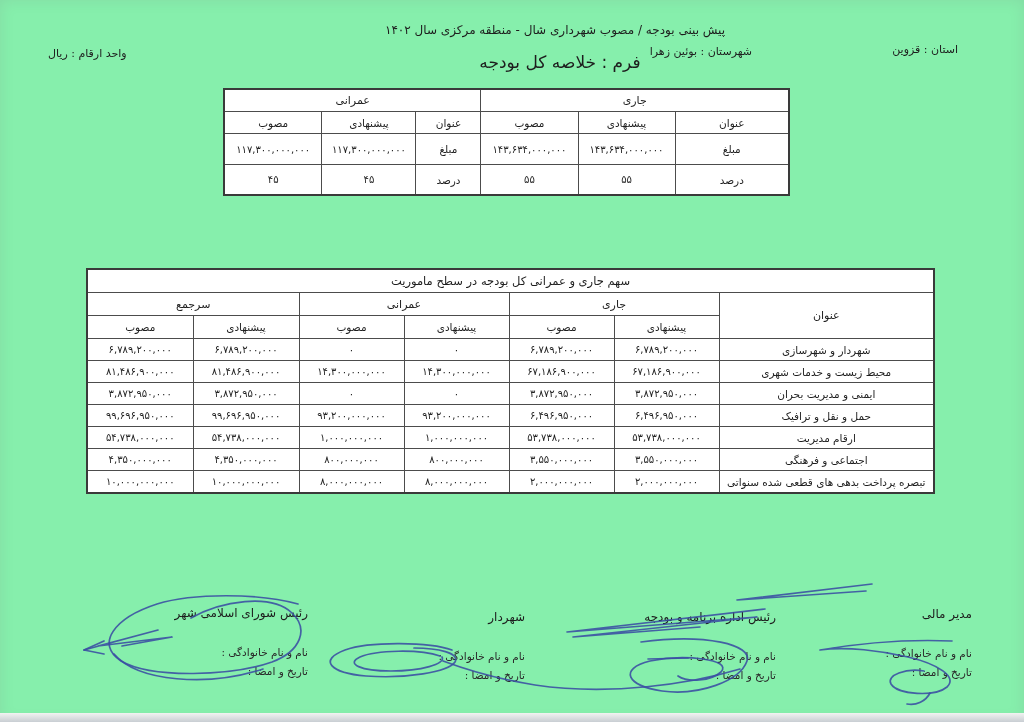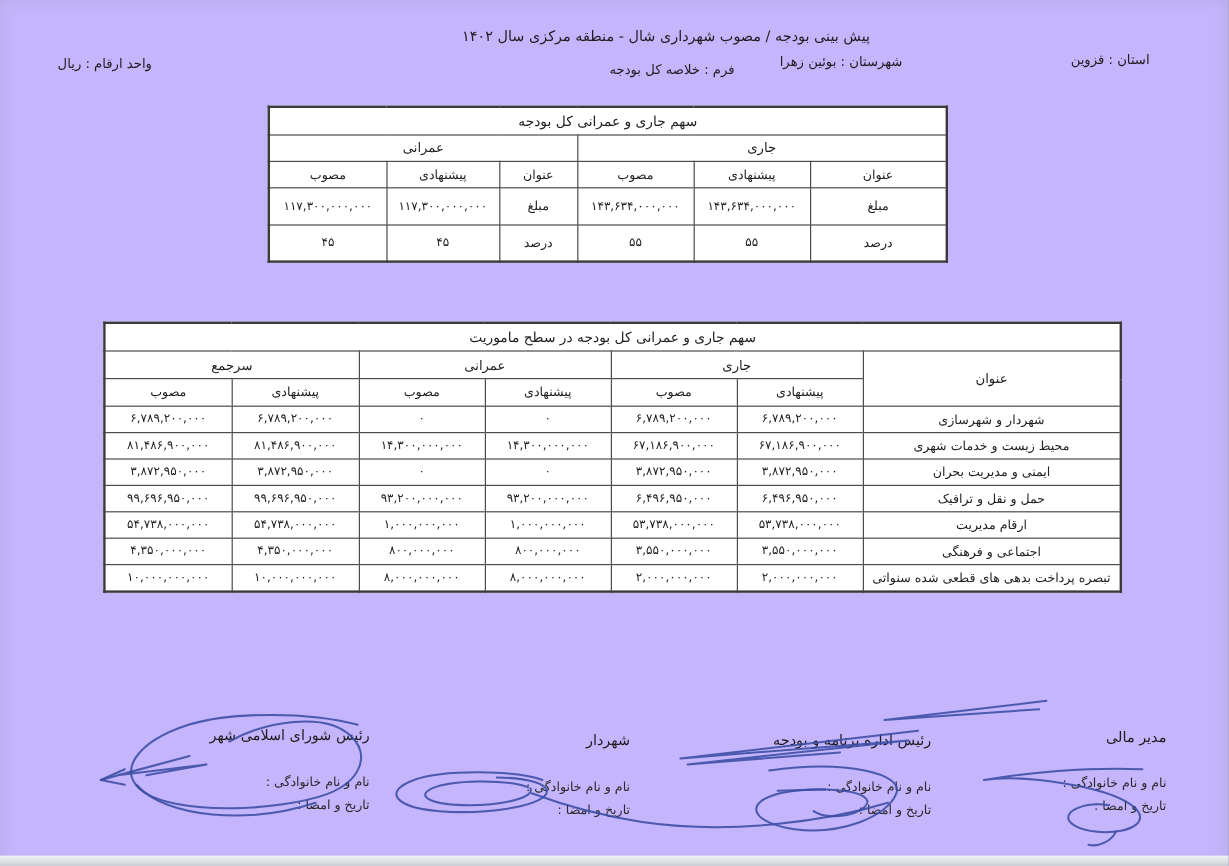--- a/index.html
+++ b/index.html
@@ -1,34 +1,34 @@
 <!DOCTYPE html>
 <html lang="fa" dir="rtl"><head>
 <meta charset="utf-8">
 <style>
   html,body{margin:0;padding:0;background:#9aa0a6;}
   .page{
     position:relative;
     width:1024px;height:722px;
     margin:0 auto;
-    background:#c4b5fd;
+    background:#86efac;
     overflow:hidden;
     font-family:"DejaVu Sans","Liberation Sans",sans-serif;
     color:#222;
     direction:rtl;
     box-shadow:inset 0 0 14px rgba(120,125,130,.18);
   }
   .scan-edge-bottom{
     position:absolute;left:0;right:0;bottom:0;height:9px;
     background:linear-gradient(#f2f3f2,#c9ced3);
   }
   .abs{position:absolute;}
   .hdr{font-size:11px;white-space:nowrap;color:#1d1d1d;}
   .doc-title{top:23px;left:330px;width:450px;text-align:center;font-size:12px;}
-  .form-label{top:52px;left:455px;width:210px;text-align:center;font-size:11px;}
+  .form-label{top:52px;left:455px;width:210px;text-align:center;font-size:17px;}
   .county{top:45px;right:272px;}
   .province{top:43px;right:66px;}
   .unit{top:47px;left:48px;}
 
   table{border-collapse:collapse;table-layout:fixed;background:#fff;}
   .t1{border:2px solid #3a3a3a;}
   .t2{border:2px solid #3a3a3a;}
   td{border:1px solid #4c4c4c;text-align:center;vertical-align:middle;
      font-size:10.5px;padding:0 3px;overflow:hidden;white-space:nowrap;color:#1e1e1e;}
   .t1 td{height:21px;}
@@ -62,23 +62,20 @@
   <table class="t1 abs" dir="rtl" style="top:88px;right:234px;width:565px;">
     <colgroup>
       <col style="width:114px">
         <col style="width:97px">
         <col style="width:97px">
       <col style="width:65px">
         <col style="width:94px">
         <col style="width:98px">
     </colgroup>
     <tbody>
-        <tr class="tbl-title">
-      <td colspan="6">سهم جاری و عمرانی کل بودجه</td>
-    </tr>
     <tr class="grp">
       <td colspan="3">جاری</td>
       <td colspan="3">عمرانی</td>
     </tr>
     <tr class="head">
       <td>عنوان</td>
       <td>پیشنهادی</td>
       <td>مصوب</td>
       <td>عنوان</td>
       <td>پیشنهادی</td>

